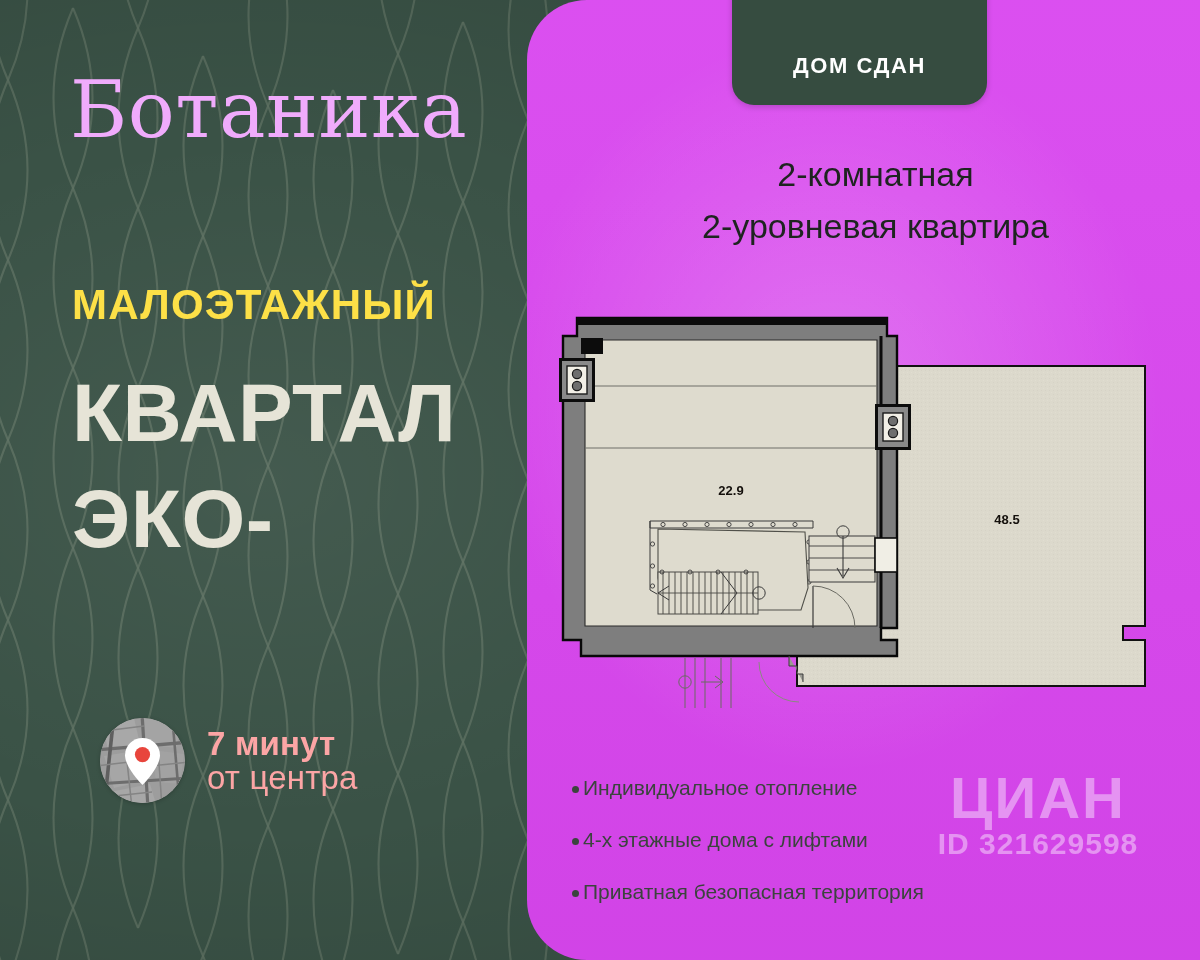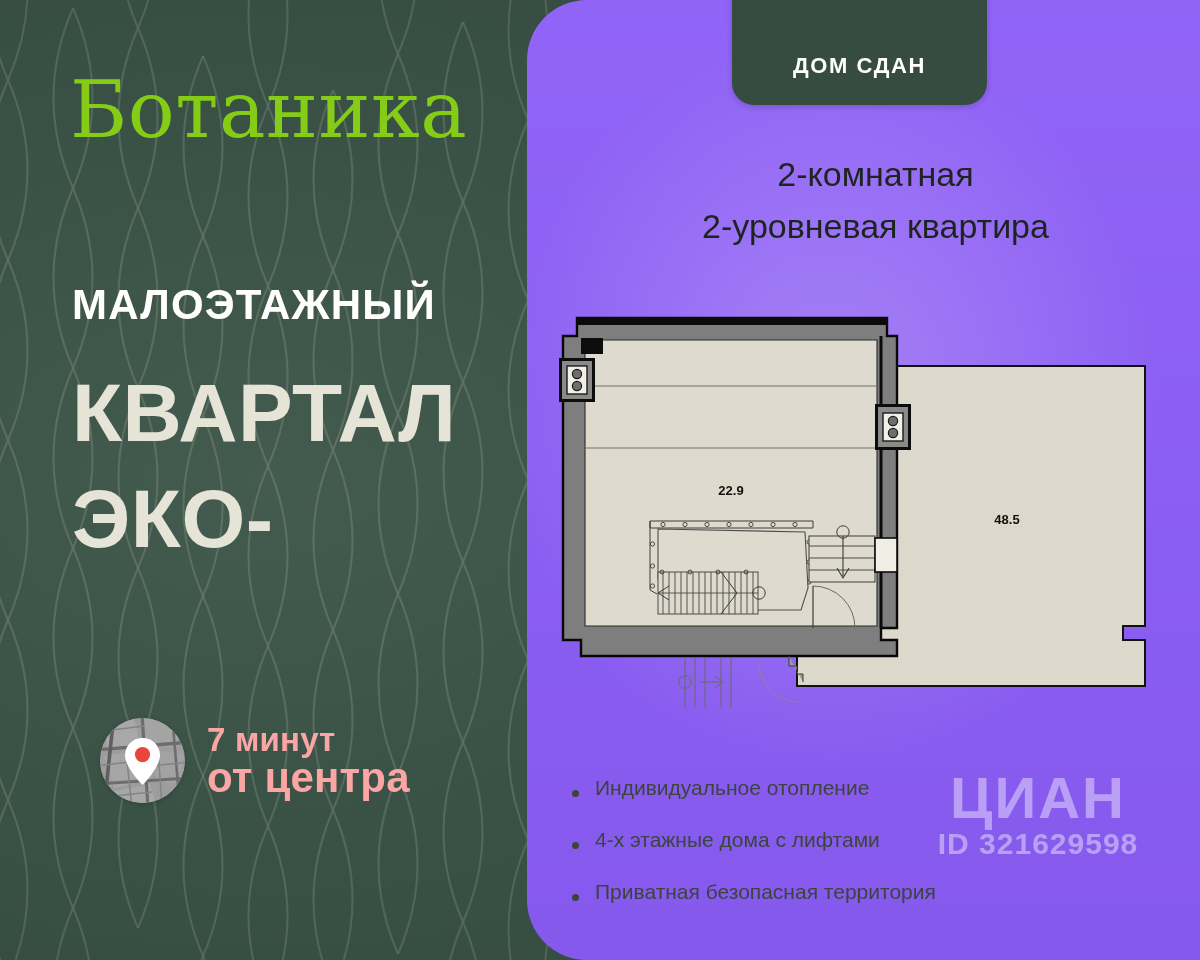--- a/index.html
+++ b/index.html
@@ -41,36 +41,36 @@
     pointer-events: none;
   }
 
   
   .logo {
     position: absolute;
     left: 70px;
     top: 62px;
     width: 430px;
     height: 96px;
-    color: #84cc16;
+    color: #f0abfc;
     font-family: "DejaVu Serif", "Liberation Serif", serif;
     font-size: 78px;
     line-height: 96px;
     letter-spacing: 0.5px;
     font-weight: 400;
     white-space: nowrap;
   }
 
   
   .headline-small {
     position: absolute;
     left: 72px;
     top: 281px;
     width: 430px;
-    color: #ffffff;
+    color: #fde047;
     font-size: 42px;
     line-height: 48px;
     font-weight: 700;
     letter-spacing: 1.2px;
     white-space: nowrap;
   }
   .headline-big {
     position: absolute;
     left: 72px;
     top: 360px;
@@ -111,35 +111,35 @@
     color: #fca5a5;
     line-height: 1.0;
   }
   .loc-text .l1 {
     font-size: 33px;
     font-weight: 700;
     letter-spacing: 0.2px;
     white-space: nowrap;
   }
   .loc-text .l2 {
-    font-size: 42px;
-    font-weight: 700;
+    font-size: 33px;
+    font-weight: 400;
     margin-top: 1px;
     letter-spacing: 0.2px;
     white-space: nowrap;
   }
 
   
   .cream-panel {
     position: absolute;
     left: 527px;
     top: 0;
     width: 673px;
     height: 960px;
-    background: #8b5cf6;
+    background: #d946ef;
     border-top-left-radius: 60px;
     border-bottom-left-radius: 60px;
     overflow: hidden;
   }
   .cream-sheen {
     position: absolute;
     inset: 0;
     background:
       radial-gradient(ellipse 70% 55% at 45% 42%,
         rgba(255,255,255,0.22) 0%,
@@ -216,22 +216,22 @@
 
   
   .features {
     position: absolute;
     left: 572px;
     top: 775px;
     width: 600px;
   }
   .feature-row {
     display: flex;
-    align-items: center;
-    gap: 16px;
+    align-items: flex-start;
+    gap: 4px;
     margin-bottom: 26px;
   }
   .feature-row:last-child { margin-bottom: 0; }
   .bullet {
     flex: 0 0 auto;
     width: 7px;
     height: 7px;
     border-radius: 50%;
     background: #3b443d;
     margin-top: 11px;

